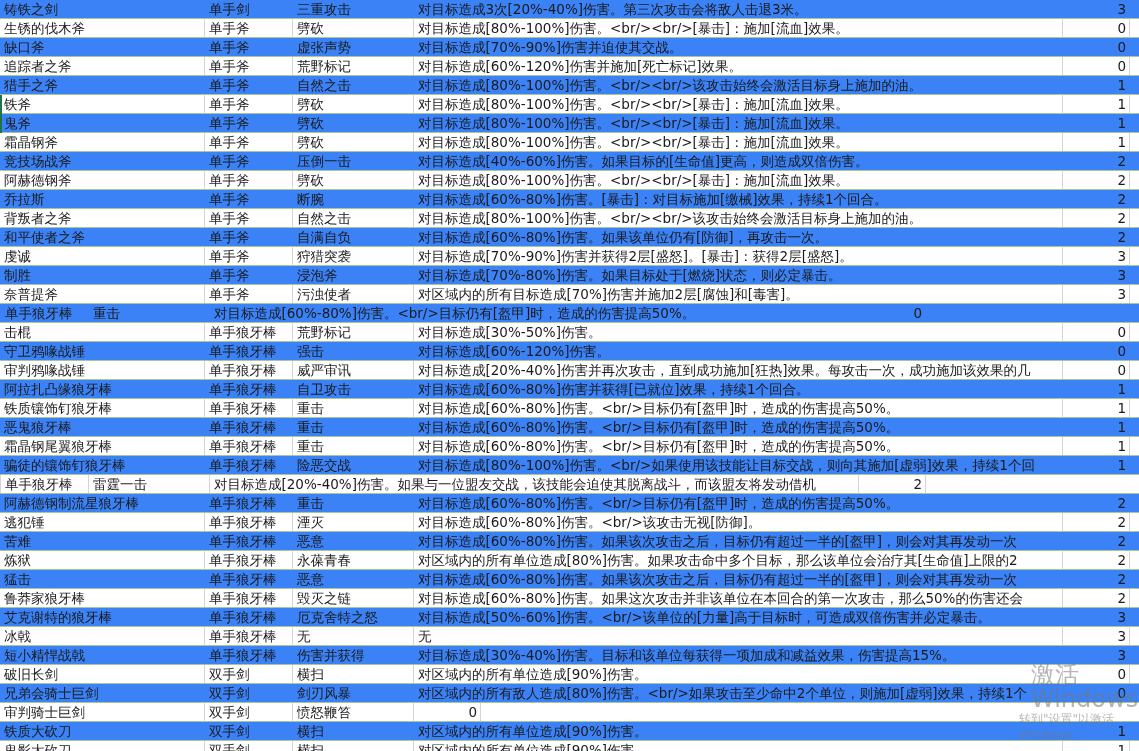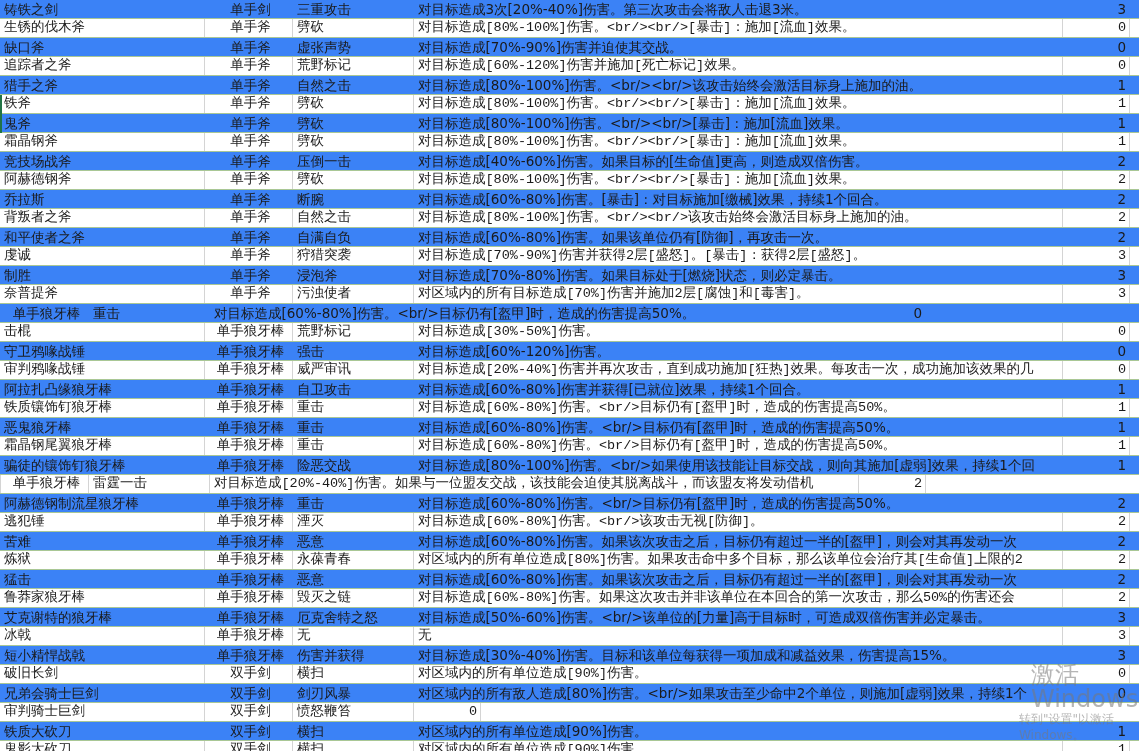--- a/index.html
+++ b/index.html
@@ -9,24 +9,24 @@
       font-family: "DejaVu Sans", "Liberation Sans", sans-serif;
       font-size: 13.5px; color: #1a1a1a;
     }
     .sheet { position: absolute; left: 0; top: 0; width: 1139px; }
     .row {
       display: flex; height: 19px; line-height: 18px;
       border-bottom: 1px solid #a9c795; box-sizing: border-box;
       white-space: nowrap; overflow: hidden;
     }
     .row.g { background: #3b82f6; }
-    .row.w { background: #ffffff; font-family: Liberation Mono, monospace; }
+    .row.w { background: #ffffff; }
     .cell { box-sizing: border-box; padding-left: 4px; overflow: hidden; height: 18px; }
     .c-name { width: 204px; }
-    .c-type { width: 88px; border-left: 1px solid #d0d7cc; text-align: center; }
+    .c-type { width: 88px; border-left: 1px solid #d0d7cc; }
     .c-skill { width: 121px; border-left: 1px solid #d0d7cc; }
     .c-desc { width: 649px; border-left: 1px solid #d0d7cc; text-overflow: clip; }
     .c-tier { width: 67px; text-align: right; padding-right: 3px; padding-left: 0; border-left: 1px solid #d0d7cc; }
     .c-extra { width: 10px; border-left: 1px solid #d0d7cc; }
     .row.w .c-type, .row.w .c-skill, .row.w .c-desc, .row.w .c-tier, .row.w .c-extra { border-left-color: #d4d4d4; }
     .row.g .c-type, .row.g .c-skill, .row.g .c-desc, .row.g .c-tier, .row.g .c-extra { border-left-color: transparent; }
     .active-mark { position: absolute; left: 0; top: 95px; width: 2px; height: 38px; background: #217346; }
     .watermark {
       position: absolute; right: 0; bottom: 8px; width: 130px; text-align: left;
       color: rgba(120,120,120,0.55); pointer-events: none;

